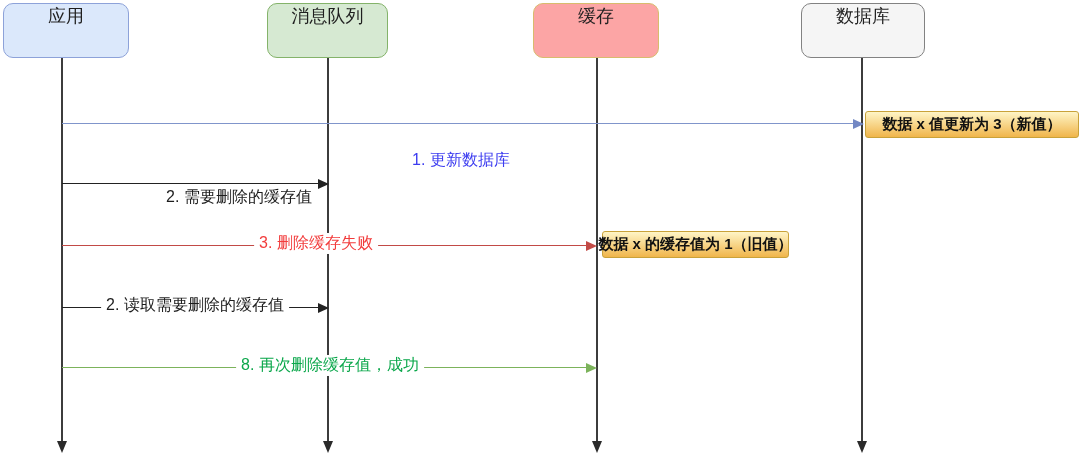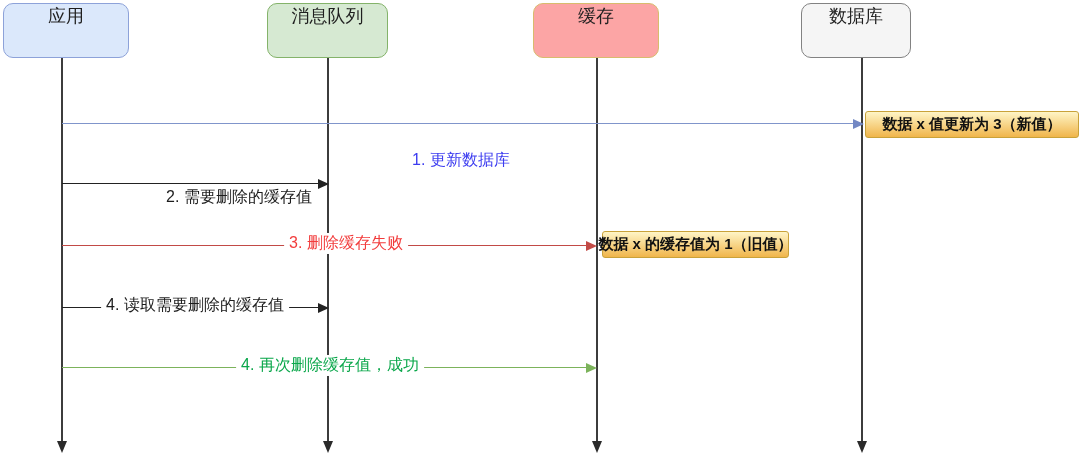--- a/index.html
+++ b/index.html
@@ -9,21 +9,21 @@
   }
   
   .actor {
     position:absolute; top:3px; height:55px; border-radius:10px;
     display:flex; justify-content:center;
     font-size:18px; color:#1f1f1f; box-sizing:border-box; border:1.5px solid;
   }
   .actor-app   { left:3px;   width:126px; background:#dbe8fb; border-color:#8da2d9; }
   .actor-mq    { left:267px; width:121px; background:#d6e9d2; border-color:#84b36a; }
   .actor-cache { left:533px; width:126px; background:#fca5a5; border-color:#d8bc6d; }
-  .actor-db    { left:801px; width:110px; background:#f5f5f5; border-color:#828282; }
+  .actor-db    { left:801px; width:124px; background:#f5f5f5; border-color:#828282; }
   
   .lifeline { position:absolute; top:58px; width:1.5px; height:384px; background:#3c3c3c; }
   .ll-app   { left:61px; }
   .ll-mq    { left:327px; }
   .ll-cache { left:596px; }
   .ll-db    { left:861px; }
   .ll-arrow {
     position:absolute; bottom:-11px; left:-4.5px; width:0; height:0;
     border-left:5px solid transparent; border-right:5px solid transparent;
     border-top:12px solid #2a2a2a;
@@ -53,21 +53,21 @@
   .c-green-text { color:#0ba74b; }
   
   .m1-line { left:62px;  top:123px; width:791px; }
   .m1-head { left:853px; top:119px; }
   .m1-label{ left:461px; top:124px;margin-top:39px; }
   .m2-line { left:62px;  top:183px; width:256px; }
   .m2-head { left:318px; top:179px; }
   .m2-label{ left:195px; top:200px;margin-left:44px; }
   .m3-line { left:62px;  top:245px; width:524px; }
   .m3-head { left:586px; top:241px; }
-  .m3-label{ left:346px; top:246px; }
+  .m3-label{ left:316px; top:246px; }
   .m4-line { left:62px;  top:307px; width:256px; }
   .m4-head { left:318px; top:303px; }
   .m4-label{ left:195px; top:308px; }
   .m5-line { left:62px;  top:367px; width:524px; }
   .m5-head { left:586px; top:363px; }
   .m5-label{ left:330px; top:368px; }
   
   .note {
     position:absolute; height:27px; box-sizing:border-box;
     background:linear-gradient(#fff5c6,#f0b54b);
@@ -124,19 +124,19 @@
   <div class="msg-line c-red-line m3-line"></div>
   <div class="msg-head c-red-head m3-head"></div>
   <span class="msg-label c-red-text m3-label">3. 删除缓存失败</span>
 
   <div class="note note-cache">
     <span>数据 x 的缓存值为 1（旧值）</span>
   </div>
 
   <div class="msg-line c-black-line m4-line"></div>
   <div class="msg-head c-black-head m4-head"></div>
-  <span class="msg-label c-black-text m4-label">4. 读取需要删除的缓存值</span>
+  <span class="msg-label c-black-text m4-label">2. 读取需要删除的缓存值</span>
 
   <div class="msg-line c-green-line m5-line"></div>
   <div class="msg-head c-green-head m5-head"></div>
-  <span class="msg-label c-green-text m5-label">4. 再次删除缓存值，成功</span>
+  <span class="msg-label c-green-text m5-label">8. 再次删除缓存值，成功</span>
 
 </div>
 
 </body></html>

